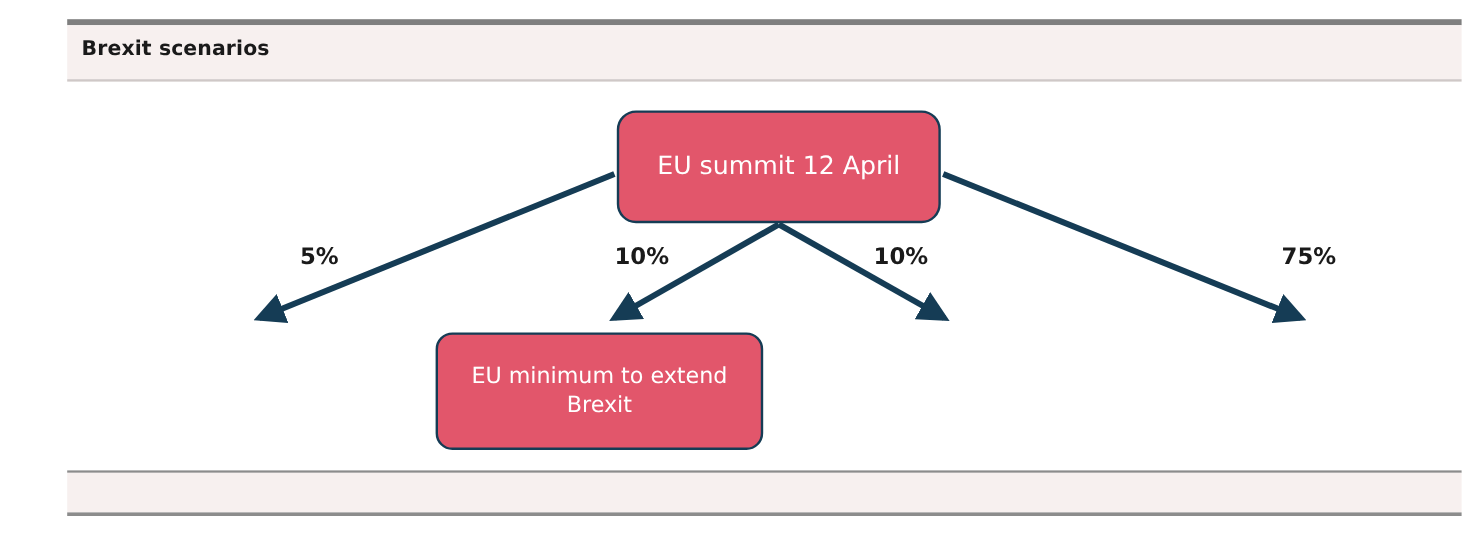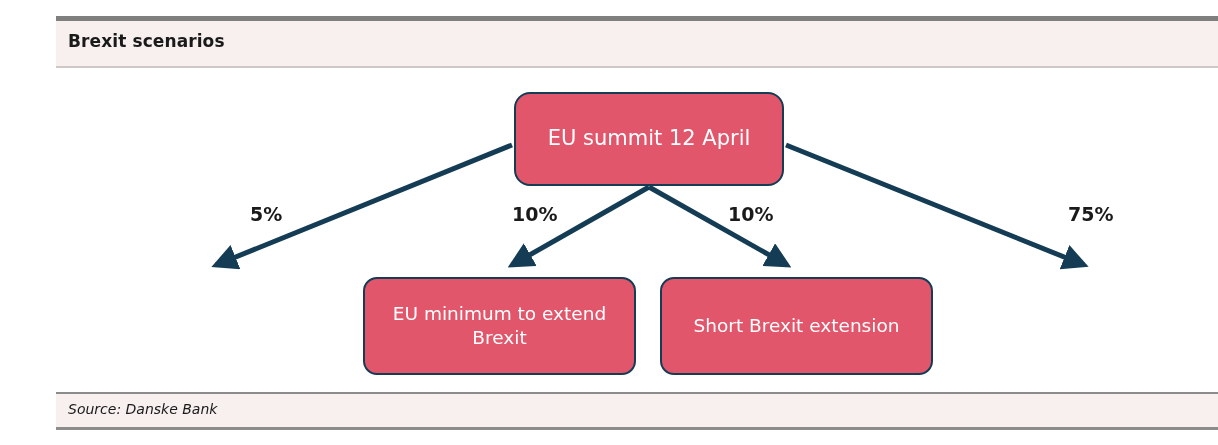--- a/index.html
+++ b/index.html
@@ -185,30 +185,26 @@
 
     <div class="node node-root">
       <span>EU summit 12 April</span>
     </div>
 
 
     <div class="node node-leaf leaf-2">
       <span>EU minimum to extend Brexit</span>
     </div>
 
-    <div class="node node-leaf leaf-3">
-      <span>Short Brexit extension</span>
-    </div>
 
 
     <div class="edge-label lbl-1">5%</div>
     <div class="edge-label lbl-2">10%</div>
     <div class="edge-label lbl-3">10%</div>
     <div class="edge-label lbl-4">75%</div>
 
   </div>
 
   <div class="footer-rule-top"></div>
   <div class="footer-band"></div>
   <div class="footer-rule-bottom"></div>
-  <div class="footer-source">Source: Danske Bank</div>
 
 </div>
 
 </body></html>

